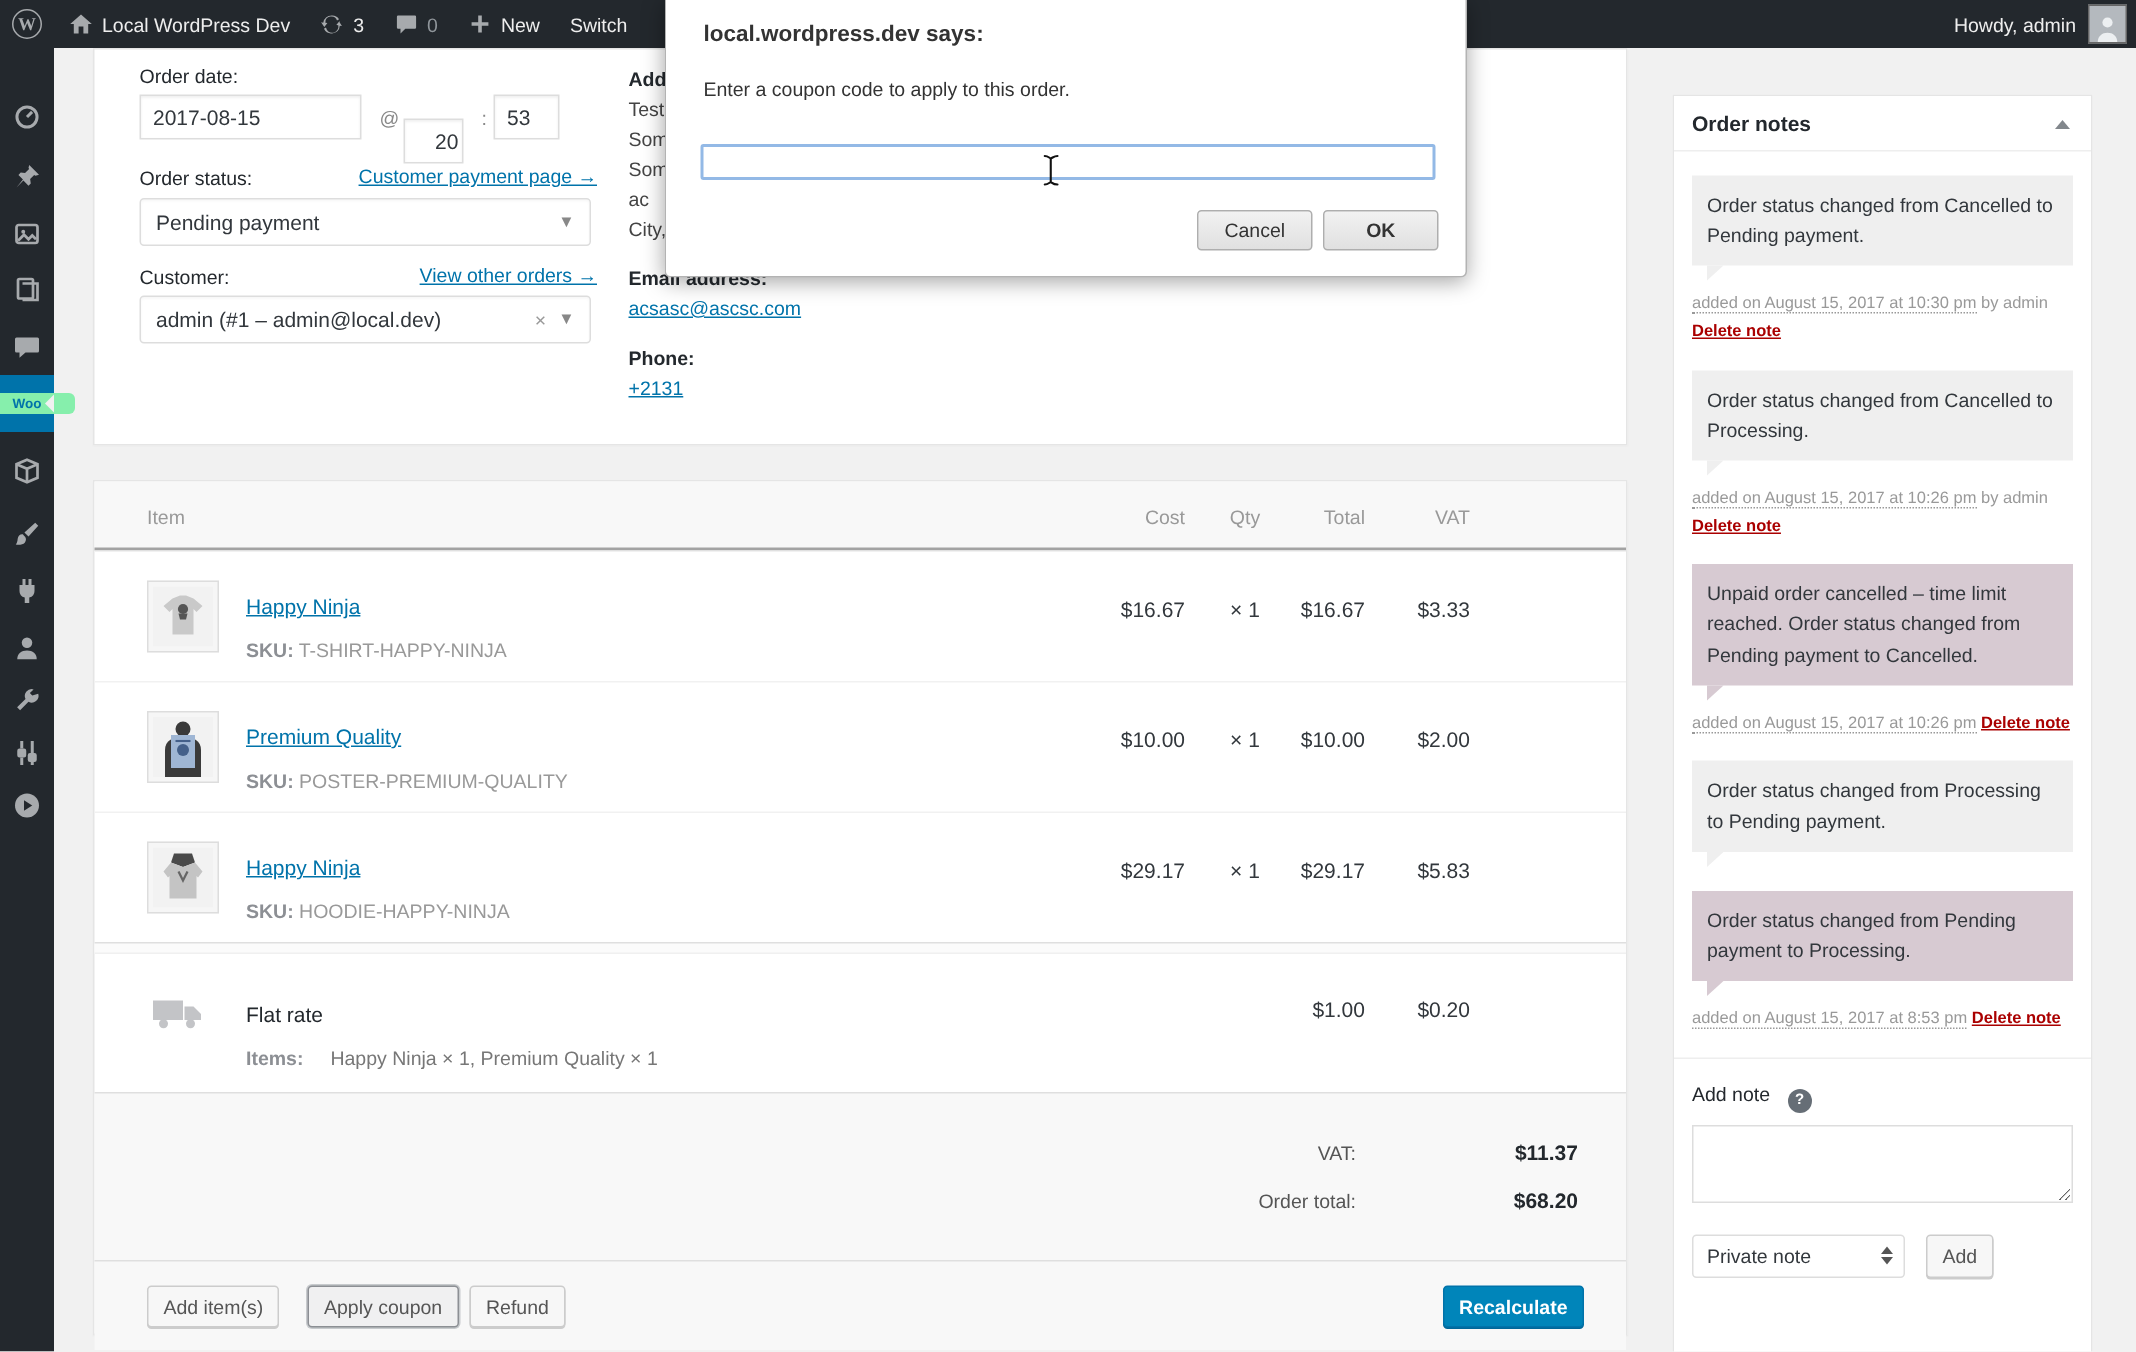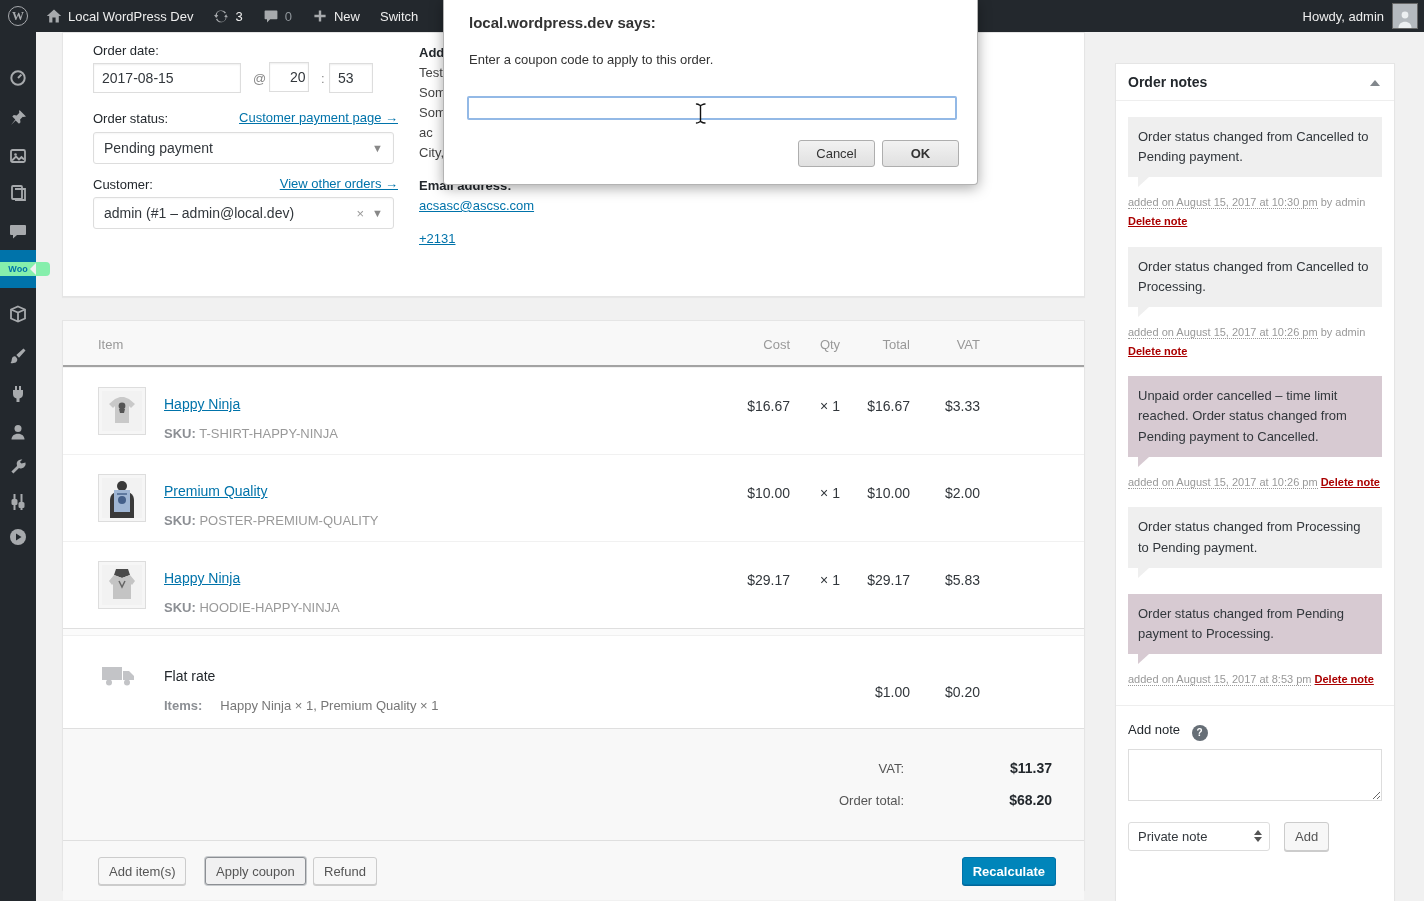--- a/index.html
+++ b/index.html
@@ -65,21 +65,21 @@
   .it-sku  { position:absolute; left:101px; top:58px; font-size:13px; color:#999; }
   .it-sku b { color:#8c8f94; }
   .it-row .num-cost,.it-row .num-qty,.it-row .num-total,.it-row .num-vat { top:30px; font-size:14px; color:#32373c; }
   .ship-divider { height:8px; background:#fbfbfb; border-top:1px solid #dfdfdf; border-bottom:1px solid #f0f0f0; }
   .ship-row { position:relative; height:92px; }
   .ship-icon { position:absolute; left:38px; top:28px; width:34px; height:24px; color:#c3c4c7; }
   .ship-icon svg { width:100%; height:100%; }
   .ship-name { position:absolute; left:101px; top:32px; font-size:14px; color:#23282d; }
   .ship-items { position:absolute; left:101px; top:62px; font-size:13px; color:#777; }
   .ship-items b { color:#8c8f94; margin-right:18px; }
-  .ship-row .num-total,.ship-row .num-vat { top:48px; font-size:14px; }
+  .ship-row .num-total,.ship-row .num-vat { top:29px; font-size:14px; }
   .totals { position:relative; height:112px; background:#f8f8f8; border-top:1px solid #dfdfdf; }
   .tot-label { position:absolute; right:180px; font-size:13px; color:#555; }
   .tot-val { position:absolute; right:32px; font-size:14px; font-weight:bold; color:#23282d; }
   .it-foot { position:relative; height:60px; background:#f8f8f8; border-top:1px solid #dfdfdf; }
   .btn { height:28px; padding:0 10px; background:#f7f7f7; border:1px solid #ccc; border-radius:3px; color:#555; font-size:13px; box-shadow:0 1px 0 #ccc; cursor:pointer; font-family:inherit; }
   .btn-focus { border-color:#8c8f94; background:#f0f0f1; box-shadow:0 0 0 1px #c7cacd; }
   .btn-primary { background:#0085ba; border-color:#0073aa; color:#fff; box-shadow:0 1px 0 #006799; font-weight:bold; }
   .it-foot .btn { position:absolute; top:16px; }
 
   
@@ -244,21 +244,21 @@
           <circle cx="10" cy="10" r="8" fill="#a7aaad"></circle>
           <path d="M8 6.5l5.5 3.5L8 13.5z" fill="#23282d"></path>
         </svg></span>
     </div>
 </div>
 
 <div class="panel p-order">
   <span class="fld-label" style="left:30px; top:10px;">Order date:</span>
   <div class="txt-input" style="left:30px; top:30px; width:148px; line-height:28px;">2017-08-15</div>
   <span class="fld-label" style="left:190px; top:38px; color:#888;">@</span>
-  <div class="txt-input" style="left:206px; top:29px; width:40px; line-height:28px;padding-left:20px;">20</div>
+  <div class="txt-input" style="left:206px; top:46px; width:40px; line-height:28px;padding-left:20px;">20</div>
   <span class="fld-label" style="left:258px; top:38px; color:#888;">:</span>
   <div class="txt-input" style="left:266px; top:30px; width:44px; line-height:28px;">53</div>
 
   <span class="fld-label" style="left:30px; top:78px;">Order status:</span>
   <a class="lnk-right" style="left:160px; top:77px; width:175px;">Customer payment page →</a>
   <div class="sel" style="left:30px; top:99px; width:301px;">
     <span>Pending payment</span>
     <span class="arrow">▼</span>
   </div>
 
@@ -274,20 +274,21 @@
     <div class="b-bold">Address:</div>
     <div>Test</div>
     <div>Som</div>
     <div>Som</div>
     <div>ac</div>
     <div>City,</div>
     <div class="gap"></div>
     <div class="b-bold">Email address:</div>
     <div><a>acsasc@ascsc.com</a></div>
     <div class="gap"></div>
+    <div class="b-bold">Phone:</div>
     <div><a>+2131</a></div>
   </div>
 </div>
 
 <div class="panel p-items">
   <div class="it-head">
     <span class="h-item">Item</span>
     <span class="num-cost">Cost</span>
     <span class="num-qty">Qty</span>
     <span class="num-total">Total</span>

